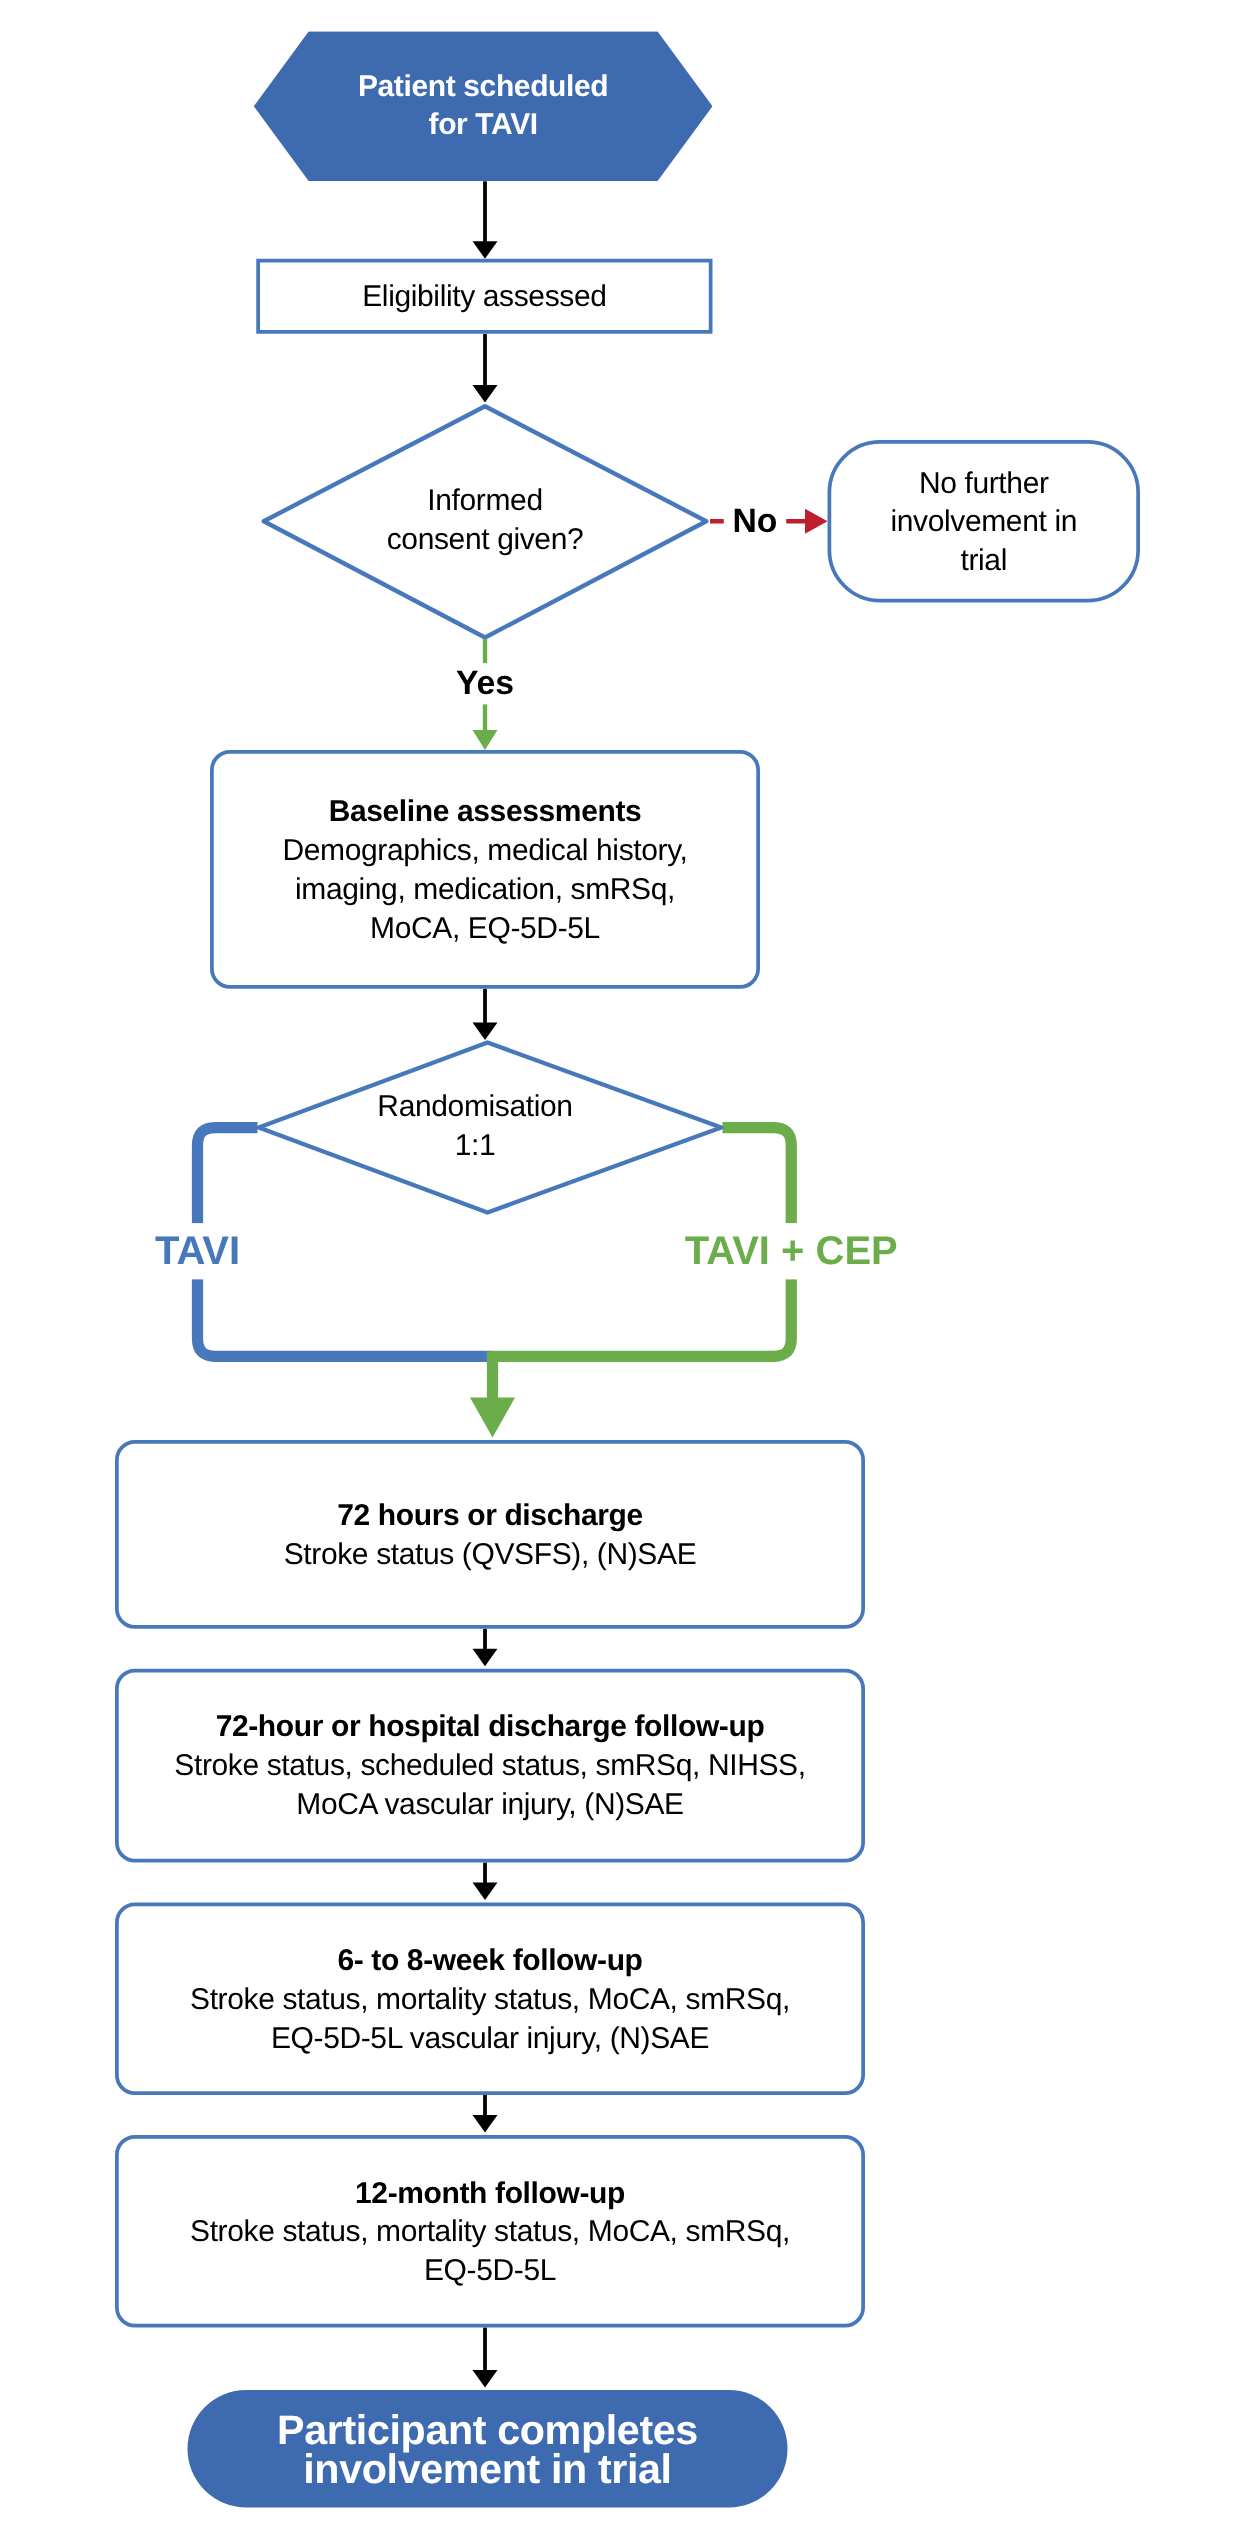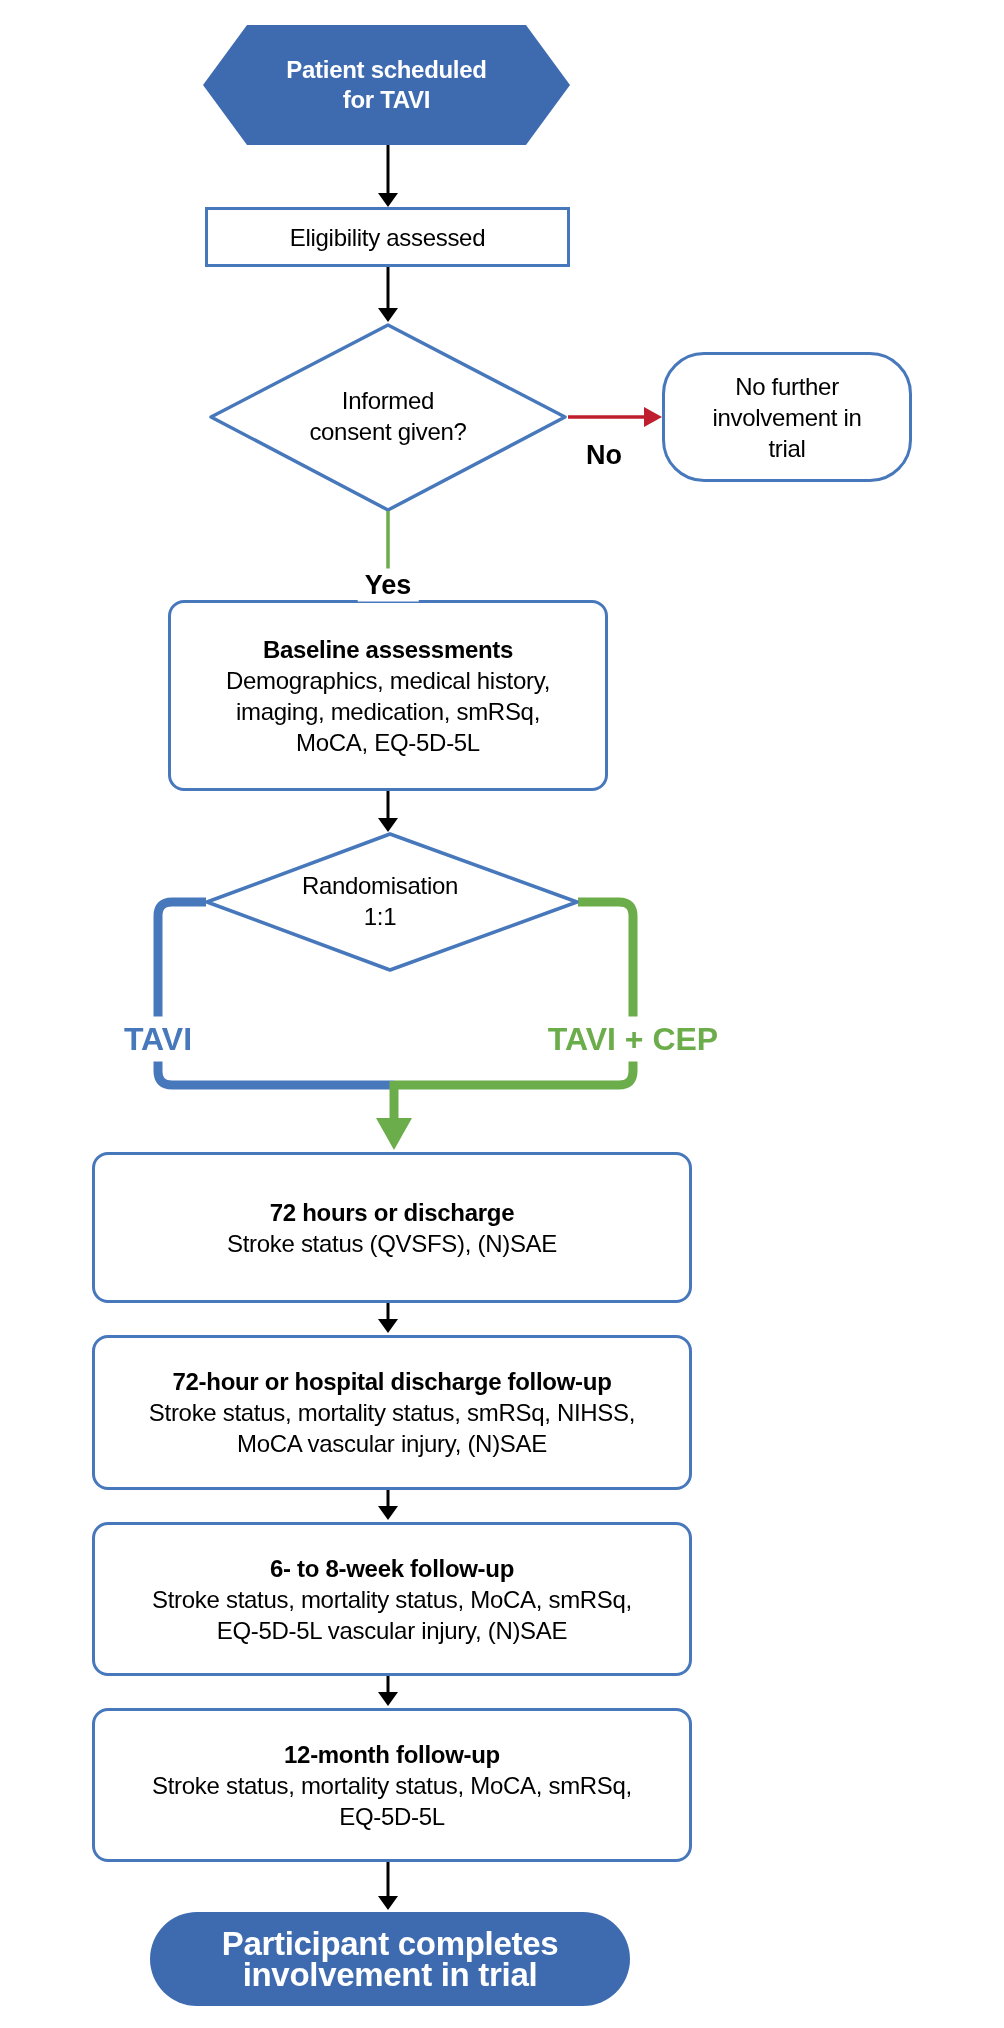--- a/index.html
+++ b/index.html
@@ -42,21 +42,21 @@
 
   .pill{left:150px;top:1912px;width:480px;height:94px;background:var(--fill-blue);
        border-radius:47px;}
   .pill .ln{font-size:33px;line-height:31px;}
 
   .dtext{position:absolute;text-align:center;}
   .consent-text{left:203px;top:385px;width:370px;}
   .rando-text{left:195px;top:870px;width:370px;}
 
   .branch-label{position:absolute;transform:translate(-50%,-50%);background:#fff;
-       font-weight:bold;white-space:nowrap;padding:1px 7px;margin-top:38px;}
+       font-weight:bold;white-space:nowrap;padding:1px 7px;}
   .lbl-no{left:604px;top:417px;font-size:27px;}
   .lbl-yes{left:388px;top:547px;font-size:27px;}
   .lbl-tavi{left:158px;top:1001px;font-size:32px;color:var(--stroke-blue);padding:4px 9px;}
   .lbl-tavicep{left:633px;top:1001px;font-size:32px;color:var(--green);padding:4px 9px;}
 </style>
 </head>
 <body>
 
 <div class="canvas">
 
@@ -124,21 +124,21 @@
     <div class="ln">1:1</div>
   </div>
 
   <div class="node round-box daily">
     <div class="ln b">72 hours or discharge</div>
     <div class="ln">Stroke status (QVSFS), (N)SAE</div>
   </div>
 
   <div class="node round-box fu72">
     <div class="ln b">72-hour or hospital discharge follow-up</div>
-    <div class="ln">Stroke status, mortality status, smRSq, NIHSS,</div>
+    <div class="ln">Stroke status, scheduled status, smRSq, NIHSS,</div>
     <div class="ln">MoCA vascular injury, (N)SAE</div>
   </div>
 
   <div class="node round-box fu68">
     <div class="ln b">6- to 8-week follow-up</div>
     <div class="ln">Stroke status, mortality status, MoCA, smRSq,</div>
     <div class="ln">EQ-5D-5L vascular injury, (N)SAE</div>
   </div>
 
   <div class="node round-box fu12">

